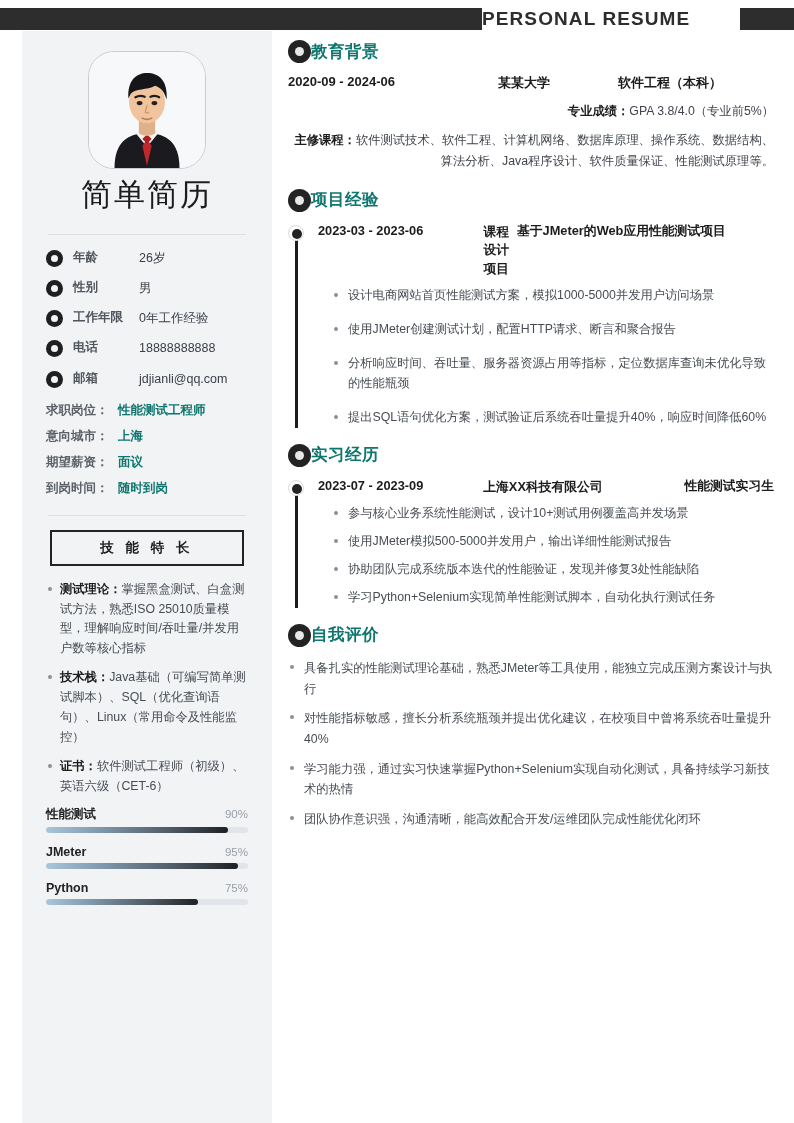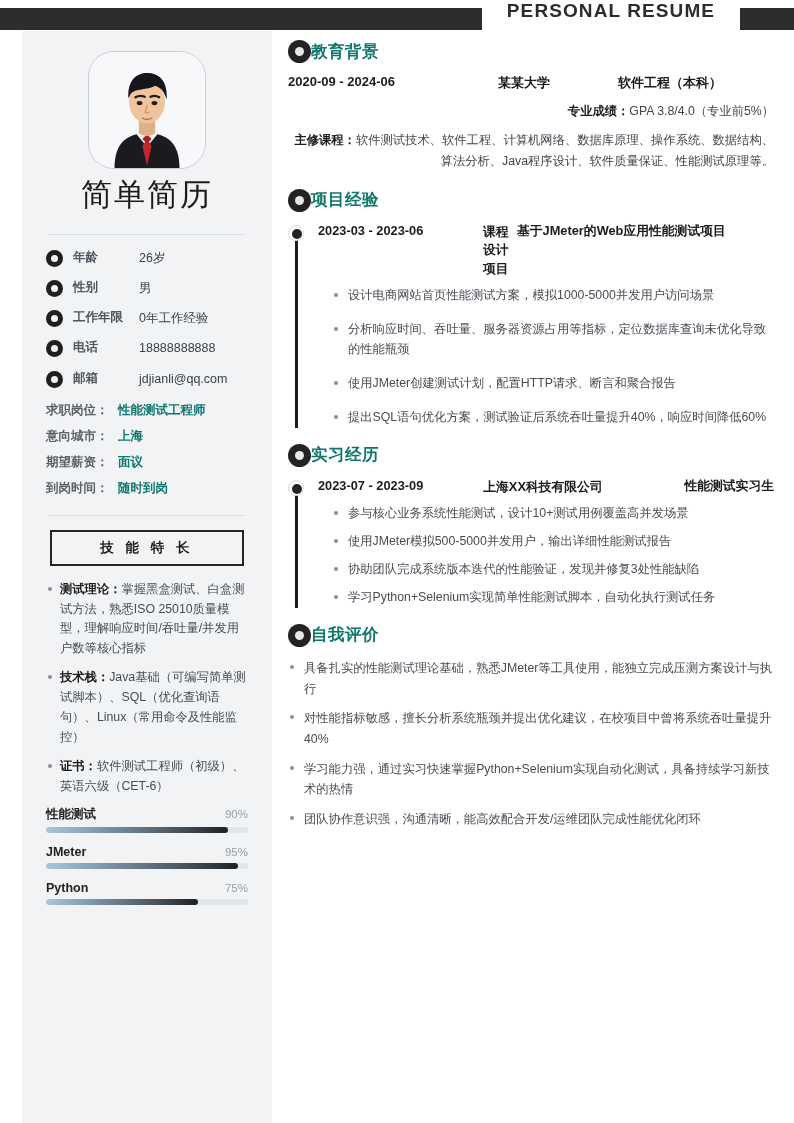--- a/index.html
+++ b/index.html
@@ -25,24 +25,24 @@
     background: #2d2d2d;
   }
   .header-gap {
     position: absolute;
     left: 482px; top: 0;
     width: 258px; height: 22px;
     background: #ffffff;
   }
   .header-title {
     position: absolute;
-    left: 482px; top: 0px;
+    left: 482px; top: 8px;
     width: 258px; height: 22px;
     line-height: 22px;
-    text-align: center;
+    text-align: left;
     font-size: 19px;
     font-weight: bold;
     letter-spacing: 1.1px;
     color: #2d2d2d;
     white-space: nowrap;
   }
 
   
   .sidebar {
     position: absolute;
@@ -275,21 +275,21 @@
     display: flex;
     font-size: 12.8px;
     font-weight: bold;
     color: #1c1c1c;
     margin-bottom: 4px;
     align-items: flex-start;
   }
   .tl-date { flex: 0 0 165px; }
   .tl-org {
     flex: 0 0 26px;
-    text-align: left;
+    text-align: right;
     line-height: 1.45;
     word-break: break-all;
   }
   .tl-org-wide {
     flex: 0 0 120px;
     text-align: center;
     line-height: 1.45;
     word-break: break-all;
   }
   .tl-role { flex: 1 1 auto; text-align: right; }
@@ -492,22 +492,22 @@
       </div>
       <div class="timeline">
         <span class="tl-dot"></span>
         <div class="tl-header">
           <span class="tl-date">2023-03 - 2023-06</span>
           <span class="tl-org">课程设计项目</span>
           <span class="tl-role-left">基于JMeter的Web应用性能测试项目</span>
         </div>
         <ul class="bullets gap">
           <li>设计电商网站首页性能测试方案，模拟1000-5000并发用户访问场景</li>
+          <li>使用JMeter创建测试计划，配置HTTP请求、断言和聚合报告</li>
           <li>分析响应时间、吞吐量、服务器资源占用等指标，定位数据库查询未优化导致的性能瓶颈</li>
-          <li>使用JMeter创建测试计划，配置HTTP请求、断言和聚合报告</li>
           <li>提出SQL语句优化方案，测试验证后系统吞吐量提升40%，响应时间降低60%</li>
         </ul>
       </div>
     </section>
 
     <section class="section">
       <div class="sec-head">
         <span class="sec-icon"></span>
         <span class="sec-title">实习经历</span>
       </div>

